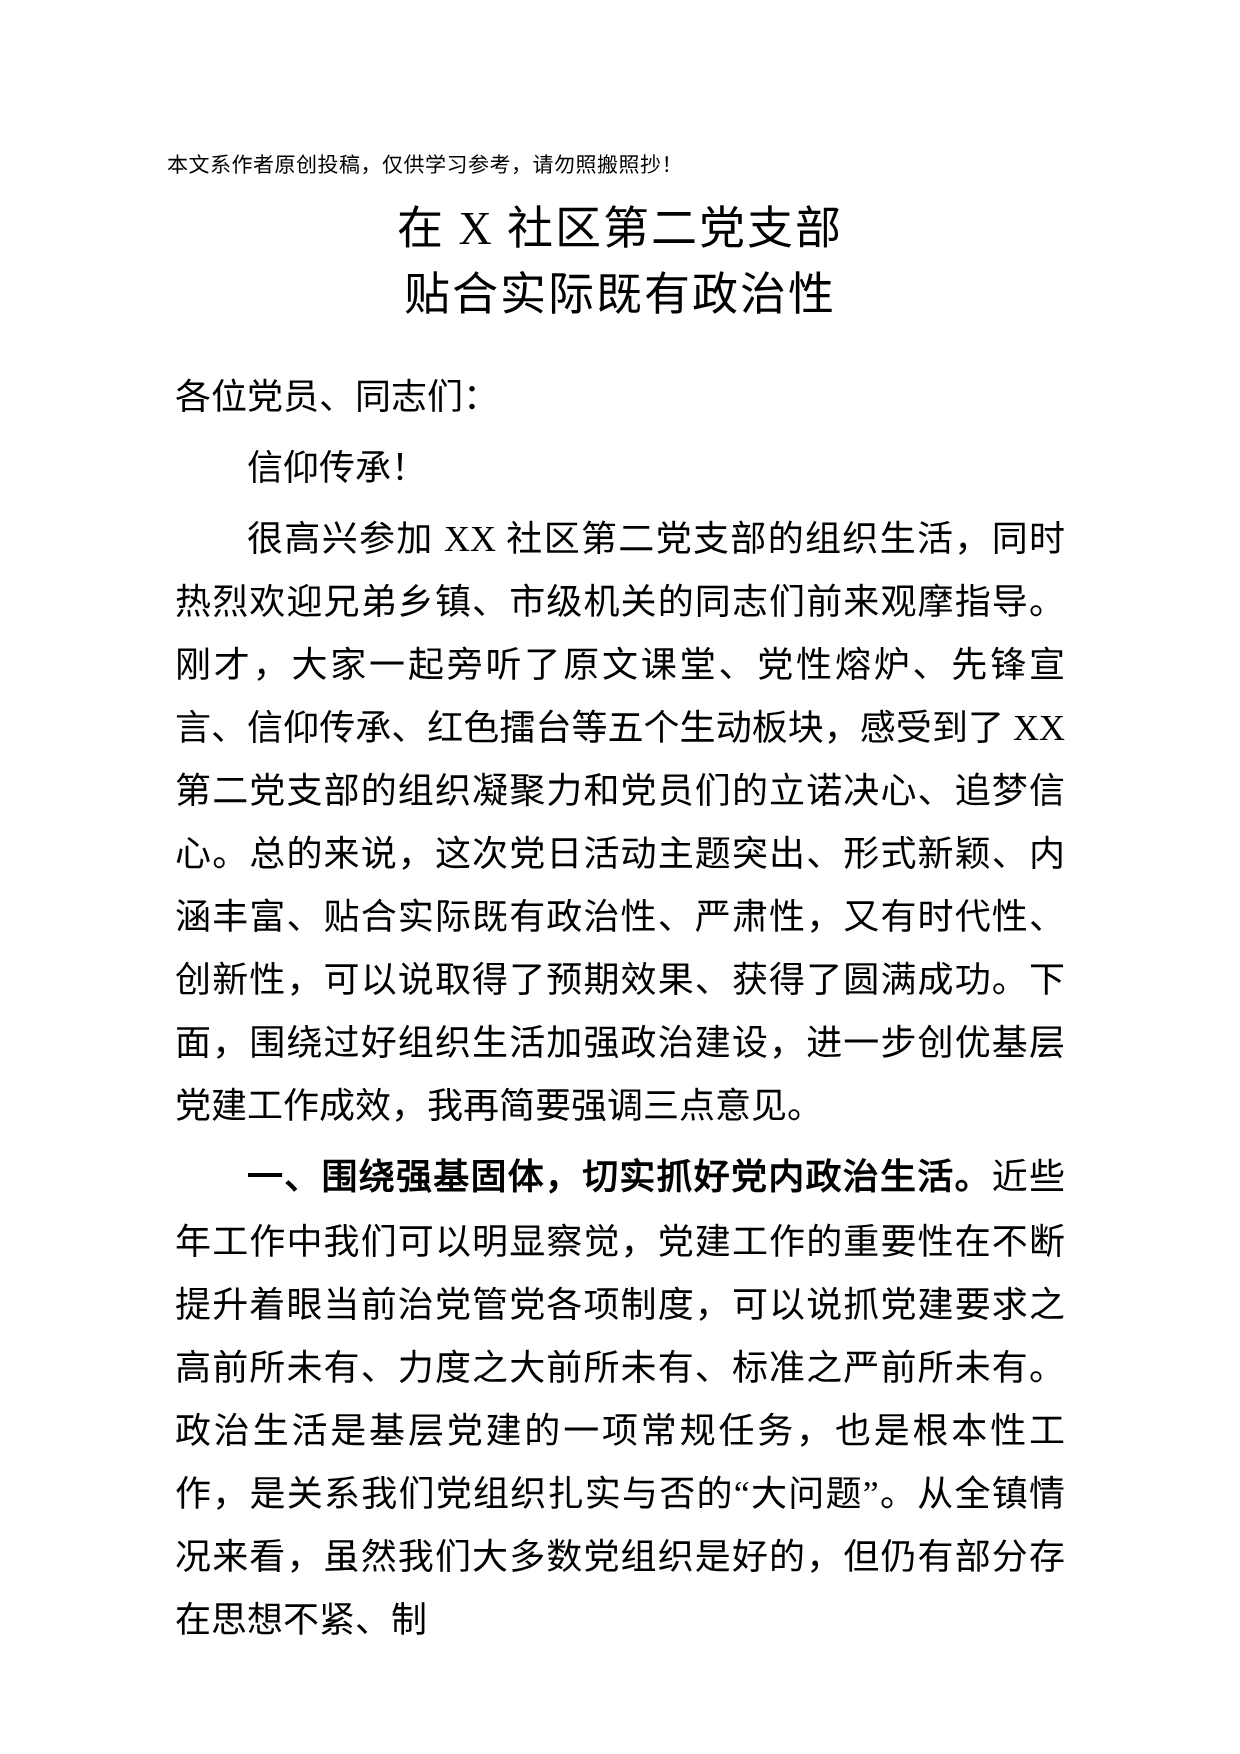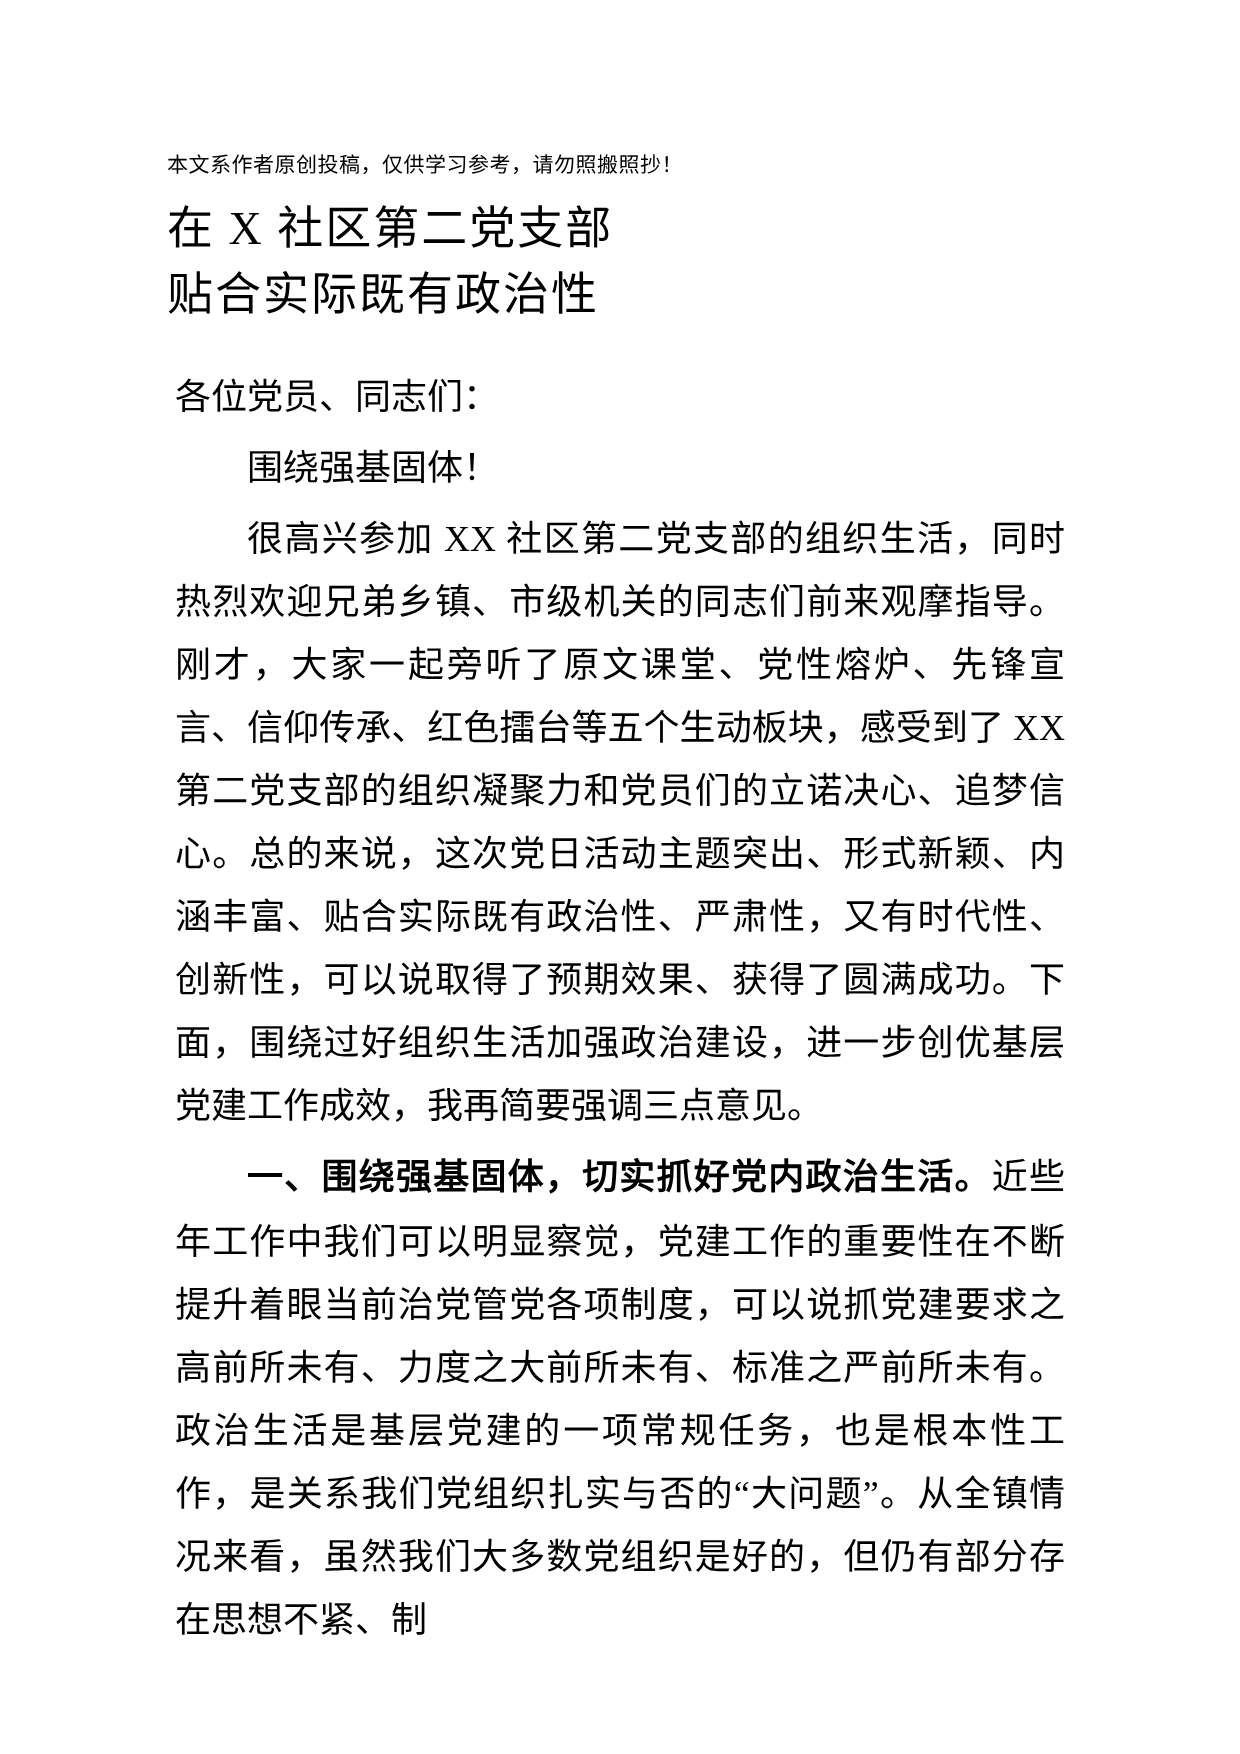--- a/index.html
+++ b/index.html
@@ -20,21 +20,21 @@
   }
   .disclaimer {
     font-family: "Liberation Sans", "DejaVu Sans", sans-serif;
     font-size: 21px;
     line-height: 30px;
     letter-spacing: 0.5px;
     color: #000000;
   }
   .title-block {
     margin-top: 16px;
-    text-align: left;
+    text-align: center;
     font-size: 46px;
     line-height: 66px;
     font-weight: 400;
     letter-spacing: 2px;
   }
   .body-block {
     margin-top: 38px;
     font-size: 36px;
     line-height: 63px;
     text-align: justify;
@@ -56,21 +56,21 @@
 
   <div class="title-block">
     <div>在 X 社区第二党支部</div>
     <div>贴合实际既有政治性</div>
   </div>
 
   <div class="body-block">
 
     <p>各位党员、同志们：</p>
 
-    <p class="indent">围绕强基固体！</p>
+    <p class="indent">信仰传承！</p>
 
     <p class="indent">很高兴参加 XX 社区第二党支部的组织生活，同时热烈欢迎兄弟乡镇、市级机关的同志们前来观摩指导。刚才，大家一起旁听了原文课堂、党性熔炉、先锋宣言、信仰传承、红色擂台等五个生动板块，感受到了 XX 第二党支部的组织凝聚力和党员们的立诺决心、追梦信心。总的来说，这次党日活动主题突出、形式新颖、内涵丰富、贴合实际既有政治性、严肃性，又有时代性、创新性，可以说取得了预期效果、获得了圆满成功。下面，围绕过好组织生活加强政治建设，进一步创优基层党建工作成效，我再简要强调三点意见。</p>
 
     <p class="indent"><span class="section-heading">一、围绕强基固体，切实抓好党内政治生活。</span><span>近些年工作中我们可以明显察觉，党建工作的重要性在不断提升着眼当前治党管党各项制度，可以说抓党建要求之高前所未有、力度之大前所未有、标准之严前所未有。政治生活是基层党建的一项常规任务，也是根本性工作，是关系我们党组织扎实与否的“大问题”。从全镇情况来看，虽然我们大多数党组织是好的，但仍有部分存在思想不紧、制</span></p>
 
   </div>
 
 </div>
 
 </body></html>

